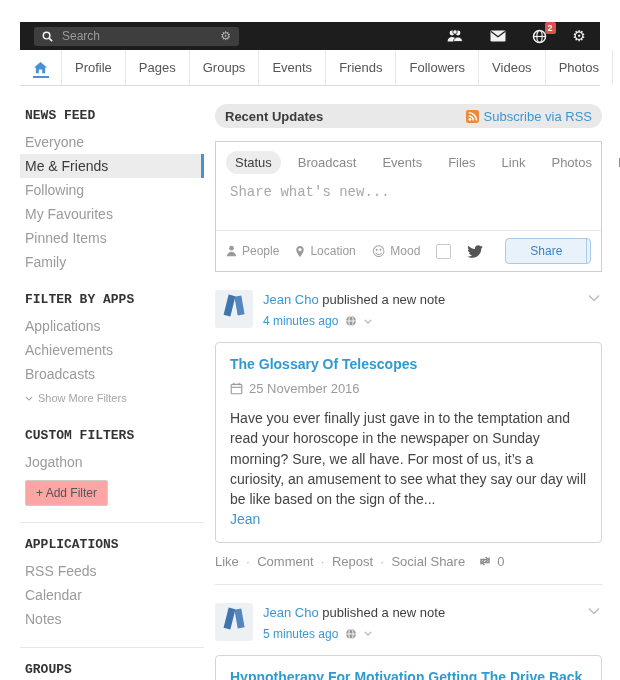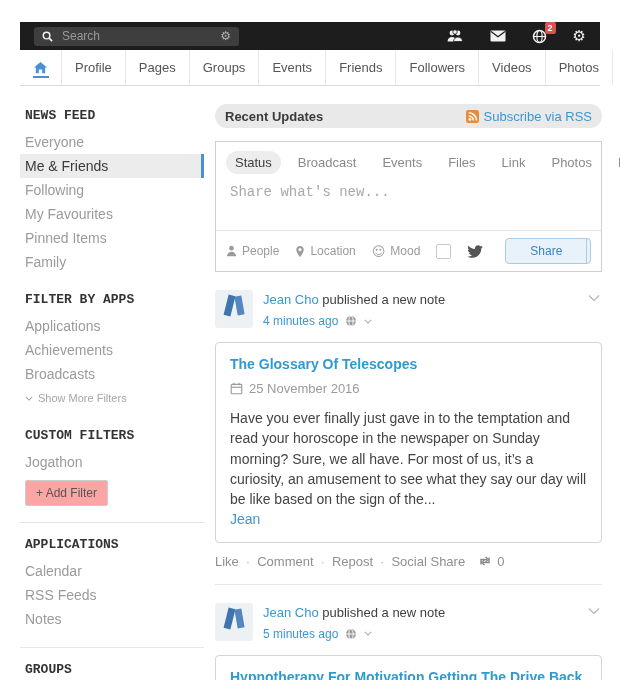--- a/index.html
+++ b/index.html
@@ -234,22 +234,22 @@
     <div class="side-sec">
       <h3 class="side-title">CUSTOM FILTERS</h3>
       <a class="side-item">Jogathon</a>
       <button class="add-filter">+ Add Filter</button>
     </div>
 
     <hr class="side-divider">
 
     <div class="side-sec">
       <h3 class="side-title">APPLICATIONS</h3>
+      <a class="side-item">RSS Feeds</a>
       <a class="side-item">Calendar</a>
-      <a class="side-item">RSS Feeds</a>
       <a class="side-item">Notes</a>
     </div>
 
     <hr class="side-divider">
 
     <div class="side-sec">
       <h3 class="side-title">GROUPS</h3>
 
     </div>
   </aside>

